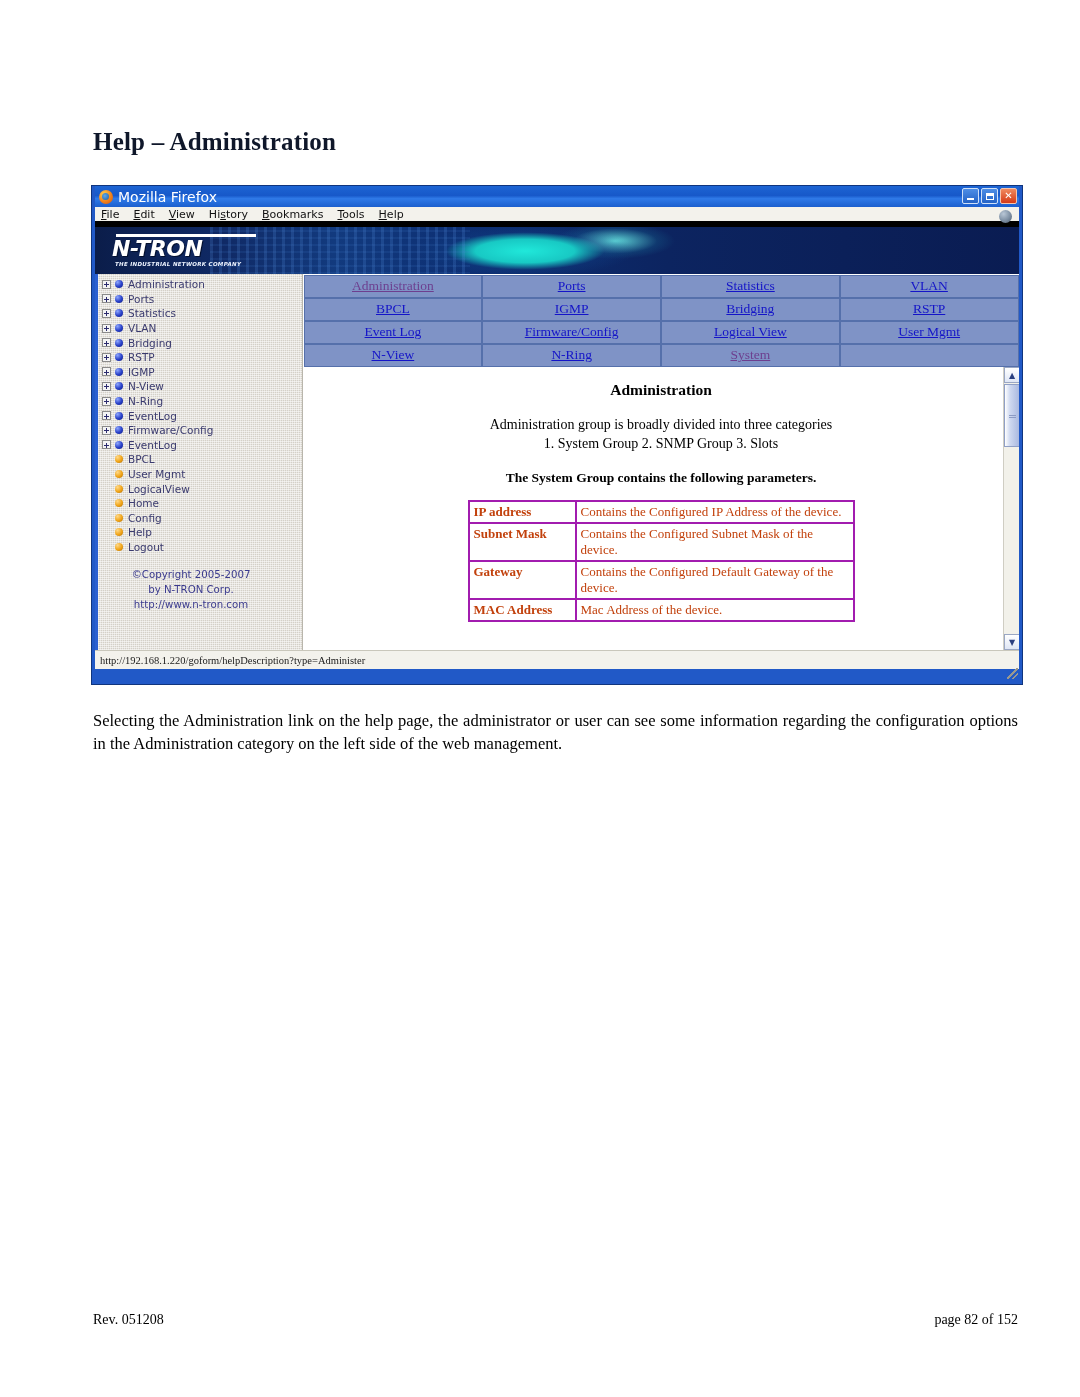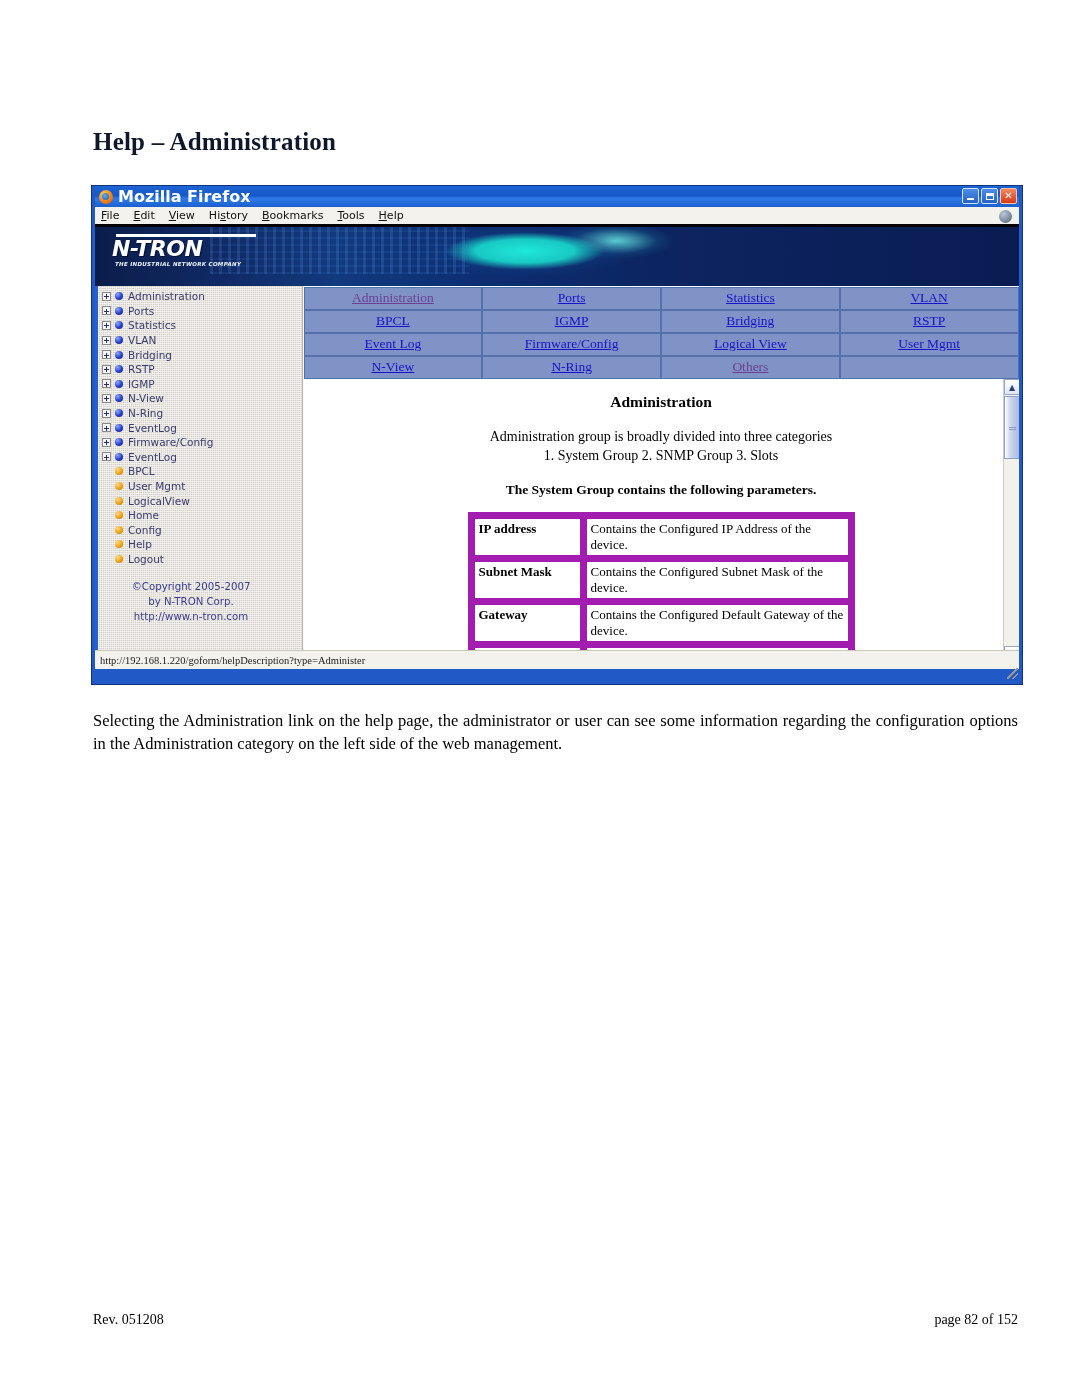--- a/index.html
+++ b/index.html
@@ -89,22 +89,22 @@
     position: relative;
   }
   #firefox-icon::after {
     content:"";
     position:absolute; left:3px; top:3px;
     width:7px; height:7px; border-radius:50%;
     background: radial-gradient(circle at 40% 40%, #5ea8e8 0%, #1f5fa8 100%);
   }
   #window-title {
     color: #fff;
-    font-size: 16px;
-    font-weight: bold;
+    font-size: 14px;
+    font-weight: normal;
     font-family: "DejaVu Sans", sans-serif;
     white-space: nowrap;
   }
   #window-buttons {
     position: absolute;
     right: 2px; top: 2px;
     display: flex;
     gap: 2px;
   }
   .win-btn {
@@ -125,21 +125,21 @@
     background: linear-gradient(to bottom, #f08a5f 0%, #d63a16 100%);
     border-color: #f6c4ad;
     font-weight: bold;
   }
   .mini-glyph { display:block; width:7px; height:2px; background:#fff; margin-top:6px; }
   .maxi-glyph { display:block; width:8px; height:7px; border:1.5px solid #fff; border-top-width:3px; box-sizing:border-box; }
 
   #menu-bar {
     height: 20px;
     background: #f3f2ec;
-    border-bottom: 3px solid #000000;
+    border-bottom: 6px solid #000000;
     display: flex;
     align-items: center;
     padding-left: 6px;
     box-sizing: border-box;
     position: relative;
   }
   .menu-item {
     font-family: "DejaVu Sans", sans-serif;
     font-size: 11px;
     color: #111;
@@ -157,21 +157,21 @@
 
   
   #web-page {
     background: #ffffff;
     height: 423px;
     overflow: hidden;
     position: relative;
   }
 
   #ntron-banner {
-    height: 59px;
+    height: 47px;
     background:
       radial-gradient(ellipse 110px 26px at 430px 24px, #20e8da 0%, #18c9c4 45%, rgba(16,70,140,0.25) 72%, rgba(8,30,80,0) 100%),
       radial-gradient(ellipse 60px 18px at 520px 14px, rgba(110,245,235,0.85) 0%, rgba(30,140,170,0.2) 70%, rgba(8,30,80,0) 100%),
       linear-gradient(to right, #0b1d4a 0%, #102a66 14%, #123a7e 26%, #0d2f73 40%, #0c2460 62%, #0a1c52 100%);
     position: relative;
     overflow: hidden;
   }
   #banner-texture {
     position: absolute;
     left: 115px; top: 0; width: 260px; height: 47px;
@@ -348,24 +348,24 @@
     color: #000;
     margin-bottom: 14px;
   }
   #params-table {
     border-collapse: collapse;
     margin: 0 auto;
     width: 387px;
     table-layout: fixed;
   }
   #params-table td {
-    border: 7px solid #a21caf;
+    border: 2px solid #a21caf;
     font-family: "Liberation Serif", serif;
     font-size: 13px;
-    color: #000000;
+    color: #c2410c;
     padding: 2px 4px;
     vertical-align: top;
     line-height: 16px;
   }
   #params-table td.param-name {
     width: 97px;
     font-weight: bold;
     white-space: nowrap;
   }
 
@@ -593,21 +593,21 @@
                 </tr>
                 <tr>
                   <td><a>Event Log</a></td>
                   <td><a>Firmware/Config</a></td>
                   <td><a>Logical View</a></td>
                   <td><a>User Mgmt</a></td>
                 </tr>
                 <tr>
                   <td><a>N-View</a></td>
                   <td><a>N-Ring</a></td>
-                  <td><a class="visited">Others</a></td>
+                  <td><a class="visited">System</a></td>
                   <td>&nbsp;</td>
                 </tr>
               </tbody>
           </table>
 
           <div id="help-body">
             <div id="help-title">Administration</div>
             <div id="help-intro">
               <div>Administration group is broadly divided into three categories</div>
               <div>1. System Group   2. SNMP Group   3. Slots</div>

